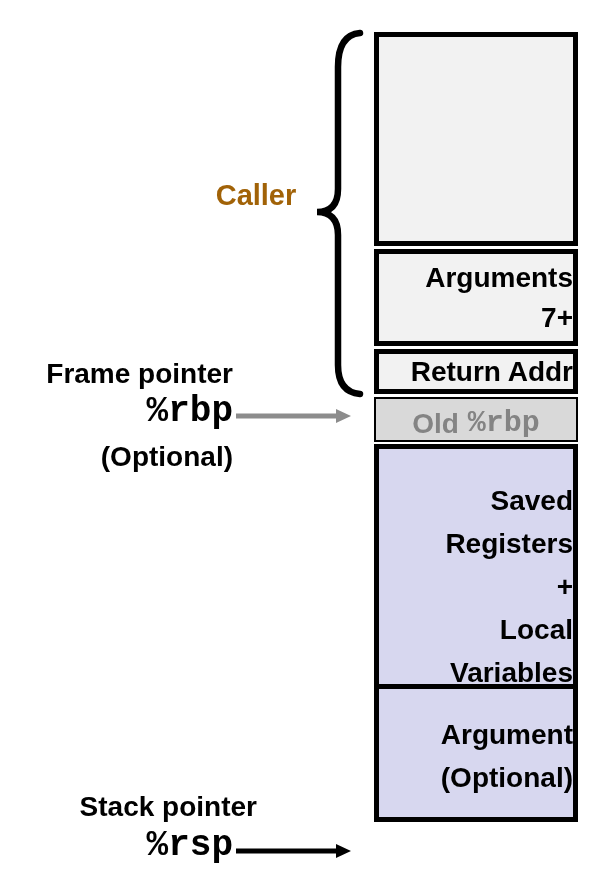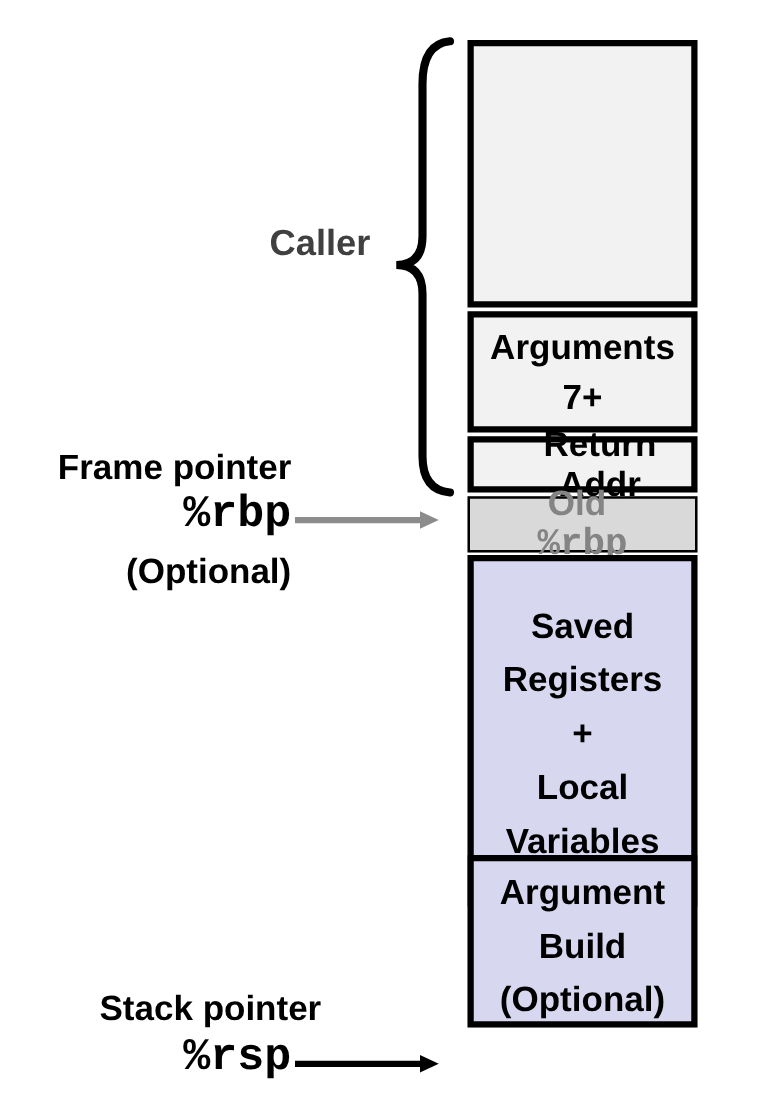--- a/index.html
+++ b/index.html
@@ -17,40 +17,40 @@
   body {
     width: 610px; height: 882px;
     background: #ffffff;
     position: relative;
     font-family: "Liberation Sans", sans-serif;
     overflow: hidden;
   }
   .box {
     position: absolute;
     left: 374px;
-    width: 184px;
+    width: 204px;
     box-sizing: border-box;
     border: 5px solid var(--border);
     display: flex;
     flex-direction: column;
-    align-items: center;
+    align-items: flex-end;
     justify-content: center;
     text-align: center;
     font-weight: bold;
     font-size: 28px;
     color: #000000;
   }
   .fill-light { background: var(--light-fill); }
   .fill-gray  { background: var(--gray-fill); }
   .fill-lav   { background: var(--lavender-fill); }
 
   #box-caller-top   { top: 32px;  height: 214px; }
   #box-arguments    { top: 249px; height: 97px; }
   #box-return-addr  { top: 349px; height: 45px; padding-left: 28px; }
-  #box-old-rbp      { top: 397px; height: 45px; border-width: 2px; color: var(--muted-text); flex-direction: column; }
+  #box-old-rbp      { top: 397px; height: 45px; border-width: 2px; color: var(--muted-text); flex-direction: row; }
   #box-saved        { top: 444px; height: 281px; padding-top: 4px; }
   #box-argbuild     { top: 684px; height: 138px; padding-top: 6px; z-index: 2; }
 
   .bline   { display: block; line-height: 43px; height: 43px; white-space: nowrap; }
   .bline40 { display: block; line-height: 40px; height: 40px; white-space: nowrap; }
 
   .mono {
     font-family: "Liberation Mono", monospace;
     font-weight: bold;
   }
@@ -69,21 +69,21 @@
   }
   #caller-frame-label {
     position: absolute;
     left: 150px;
     width: 212px;
     top: 174px;
     text-align: center;
     font-weight: bold;
     font-size: 29px;
     line-height: 43px;
-    color: #404040;
+    color: #a16207;
   }
   #frame-pointer-title { top: 357px; }
   #rbp-label  { top: 392px; font-size: 36px; line-height: 40px; }
   #optional-note { top: 440px; }
   #stack-pointer-title { top: 790px; padding-left: 24px; }
   #rsp-label  { top: 826px; font-size: 36px; line-height: 40px; }
 
   #caller-brace {
     position: absolute;
     left: 305px; top: 25px;
@@ -152,17 +152,16 @@
   <div class="box fill-lav" id="box-saved">
     <span class="bline">Saved</span>
     <span class="bline">Registers</span>
     <span class="bline">+</span>
     <span class="bline">Local</span>
     <span class="bline">Variables</span>
   </div>
 
   <div class="box fill-lav" id="box-argbuild">
     <span class="bline">Argument</span>
-    <span class="bline">Build</span>
     <span class="bline">(Optional)</span>
   </div>
 
 </div>
 
 </body></html>

